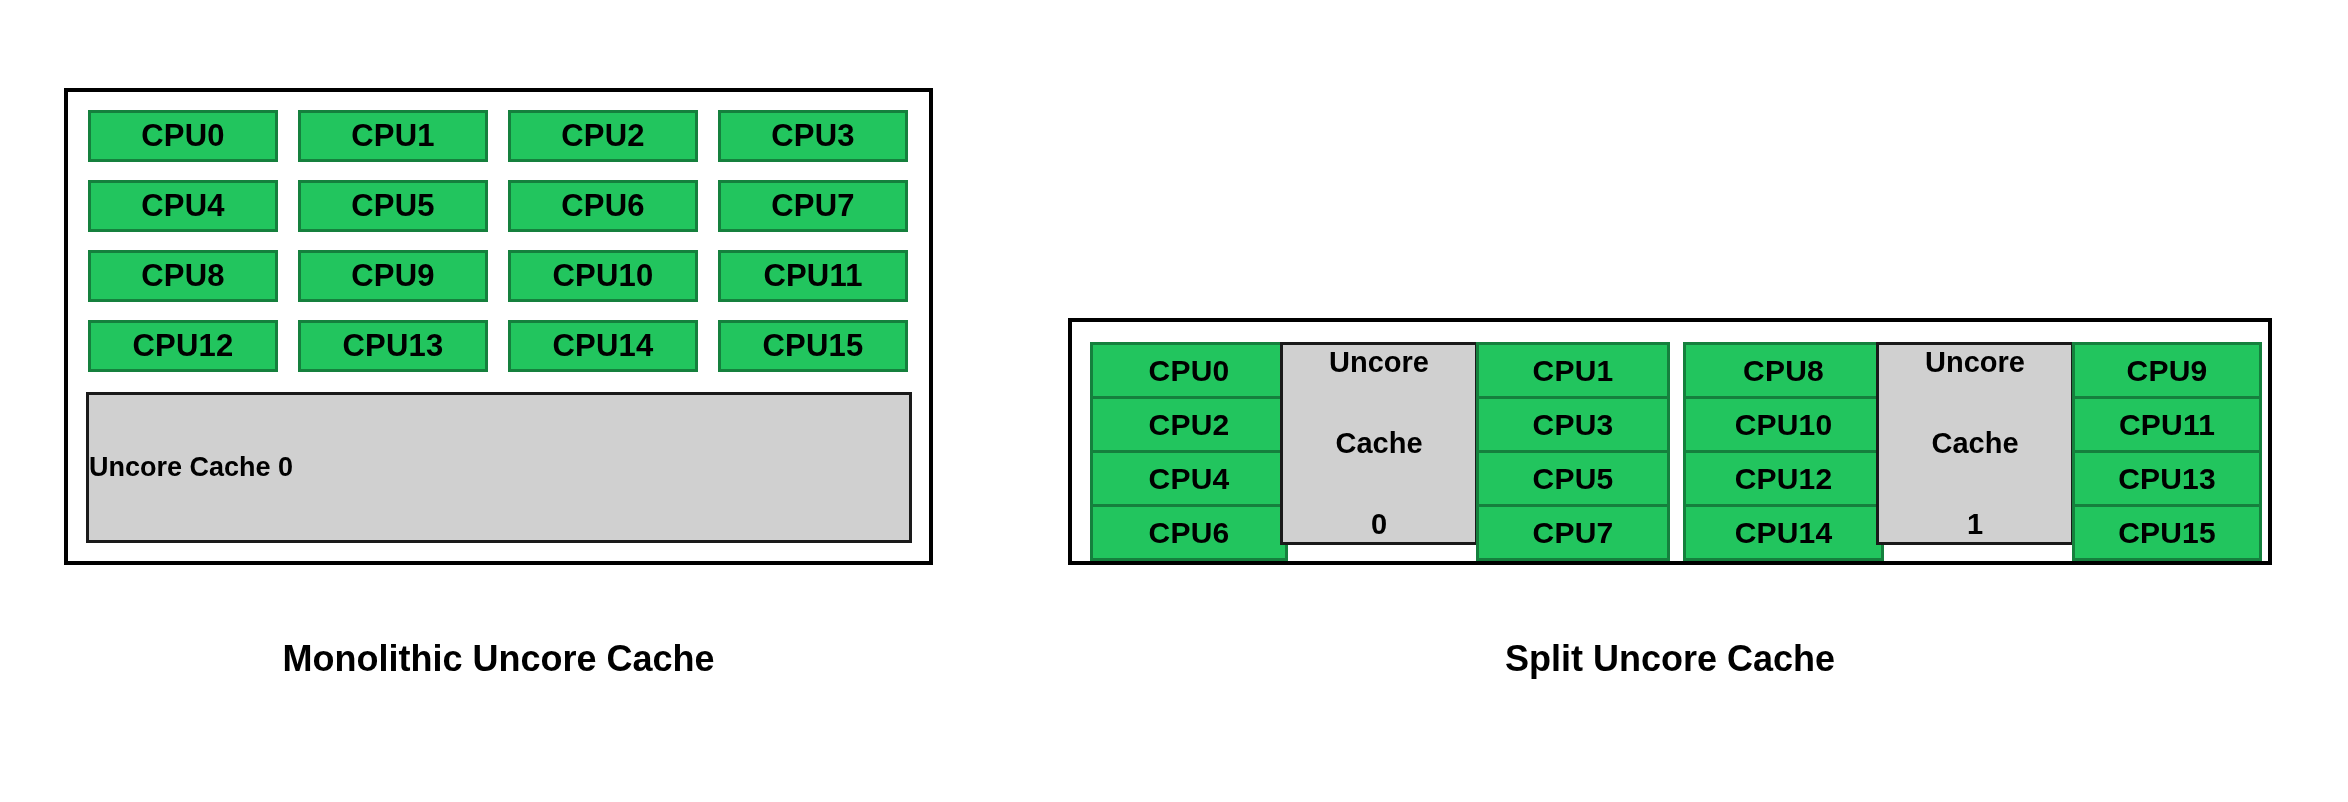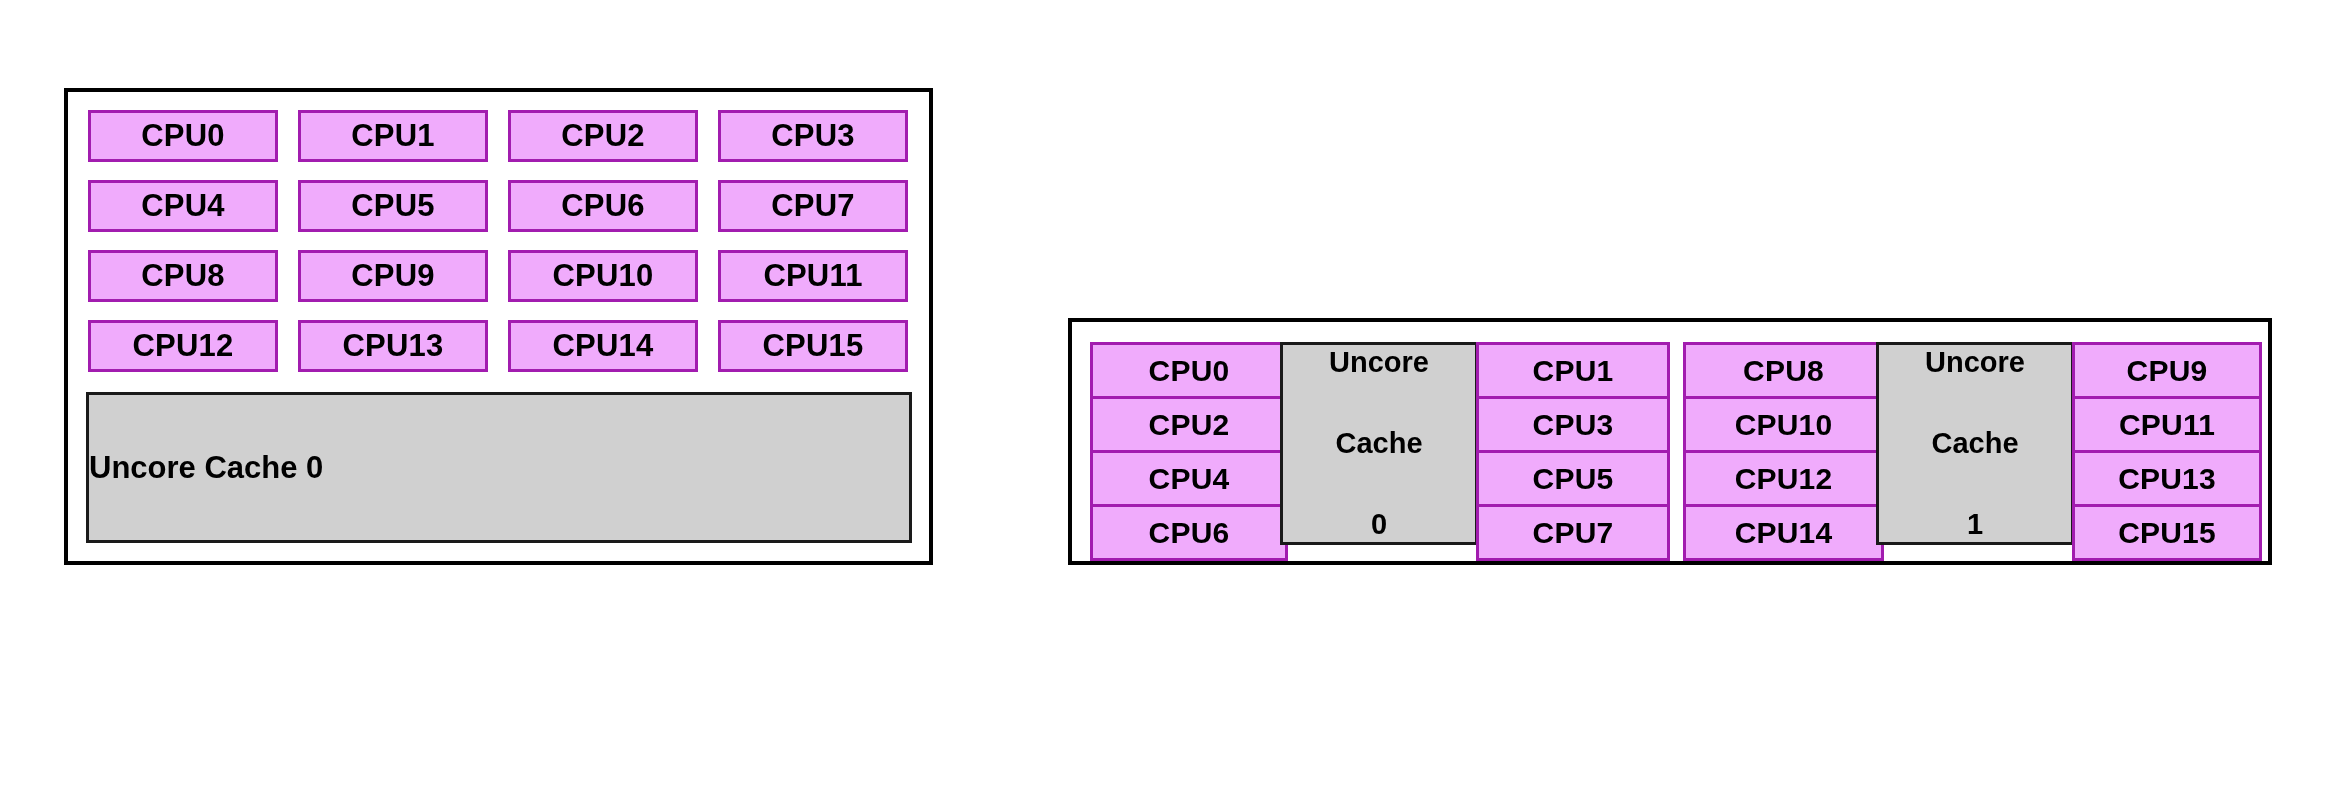--- a/index.html
+++ b/index.html
@@ -22,22 +22,22 @@
 
   
   .abs { position: absolute; box-sizing: border-box; }
 
   .outer-frame {
     border: 4px solid #000000;
     background: #ffffff;
   }
 
   .cpu-box {
-    border: 3px solid #a21caf;
-    background: #f0abfc;
+    border: 3px solid #15803d;
+    background: #22c55e;
     display: flex;
     align-items: center;
     justify-content: center;
     font-weight: bold;
     color: #000000;
     letter-spacing: 0.2px;
   }
 
   .cache-box {
     border: 3px solid #1a1a1a;
@@ -66,21 +66,21 @@
   }
   .mono-cpu {
     font-size: 31px;
     height: 52px;
   }
   #mono-cache {
     left: 86px;
     top: 392px;
     width: 826px;
     height: 151px;
-    font-size: 31px;
+    font-size: 27px;
   }
 
   
   #split-frame {
     left: 1068px;
     top: 318px;
     width: 1204px;
     height: 247px;
   }
   .split-group {
@@ -139,20 +139,21 @@
     <div class="abs cpu-box mono-cpu" style="left:650px; top:158px; width:190px;">CPU11</div>
 
     <div class="abs cpu-box mono-cpu" style="left:20px;  top:228px; width:190px;">CPU12</div>
     <div class="abs cpu-box mono-cpu" style="left:230px; top:228px; width:190px;">CPU13</div>
     <div class="abs cpu-box mono-cpu" style="left:440px; top:228px; width:190px;">CPU14</div>
     <div class="abs cpu-box mono-cpu" style="left:650px; top:228px; width:190px;">CPU15</div>
   </div>
 
   <div class="abs cache-box" id="mono-cache">Uncore Cache 0</div>
 
+  <div class="abs caption" id="caption-monolithic">Monolithic Uncore Cache</div>
 
   <div class="abs outer-frame" id="split-frame"></div>
 
   <div class="abs split-group" style="left:1090px; width:574px;">
 
     <div class="abs split-col" style="left:0px; top:0px; width:192px;">
       <div class="cpu-box split-cpu">CPU0</div>
       <div class="cpu-box split-cpu">CPU2</div>
       <div class="cpu-box split-cpu">CPU4</div>
       <div class="cpu-box split-cpu">CPU6</div>
@@ -188,14 +189,15 @@
     </div>
 
     <div class="abs split-col" style="left:389px; top:0px; width:184px;">
       <div class="cpu-box split-cpu">CPU9</div>
       <div class="cpu-box split-cpu">CPU11</div>
       <div class="cpu-box split-cpu">CPU13</div>
       <div class="cpu-box split-cpu">CPU15</div>
     </div>
   </div>
 
+  <div class="abs caption" id="caption-split">Split Uncore Cache</div>
 
 </div>
 
 </body></html>

